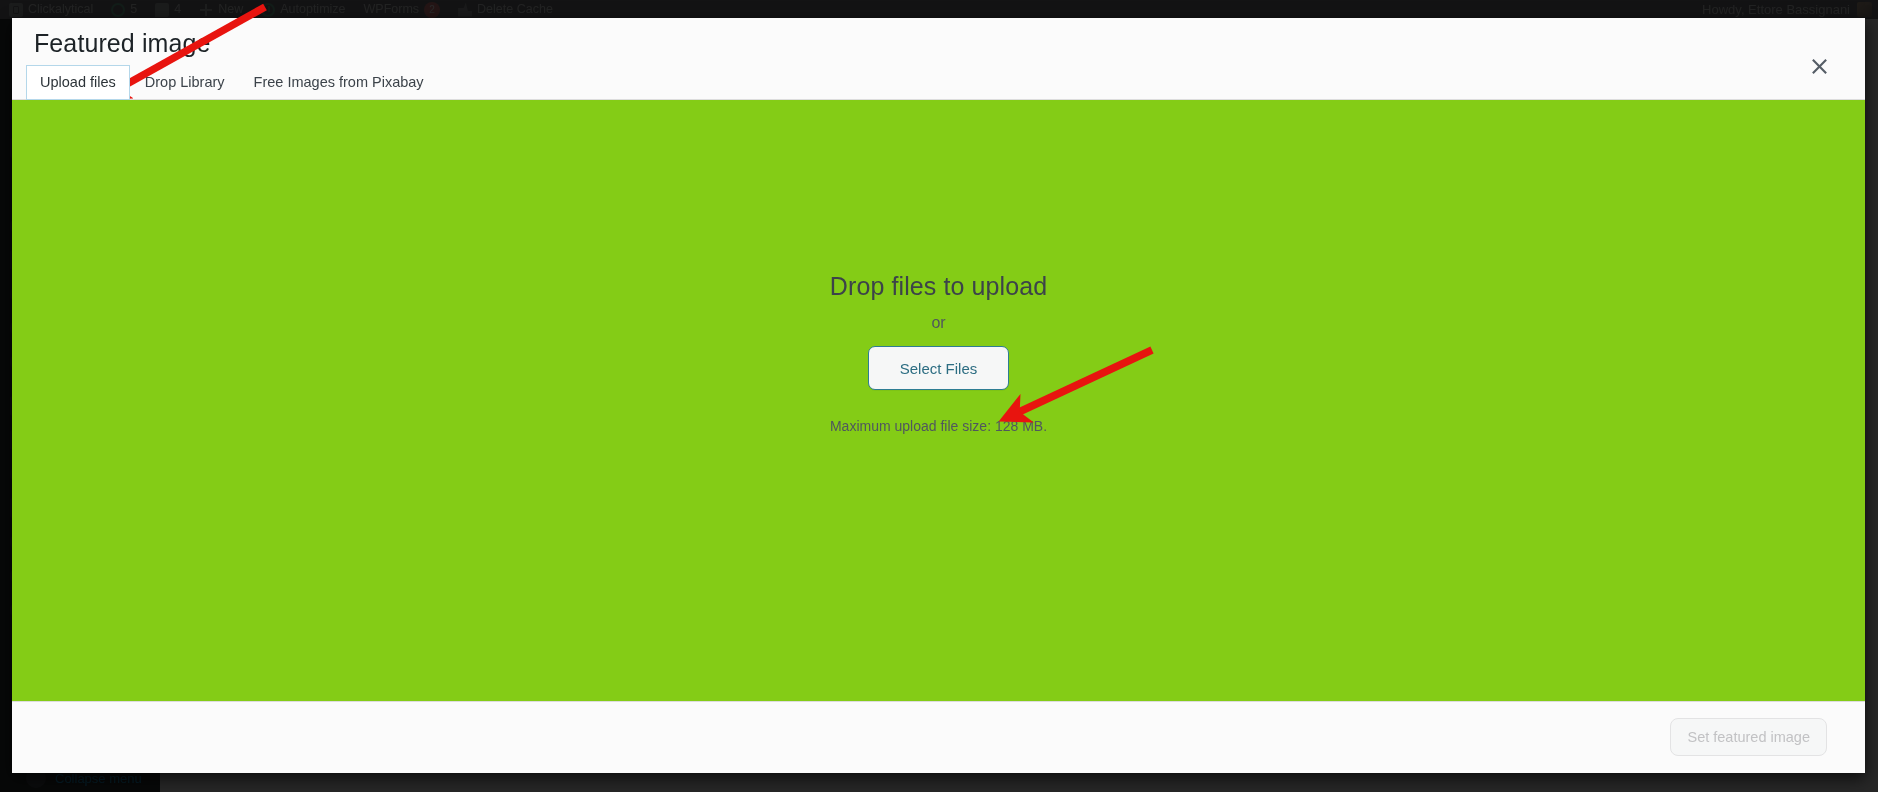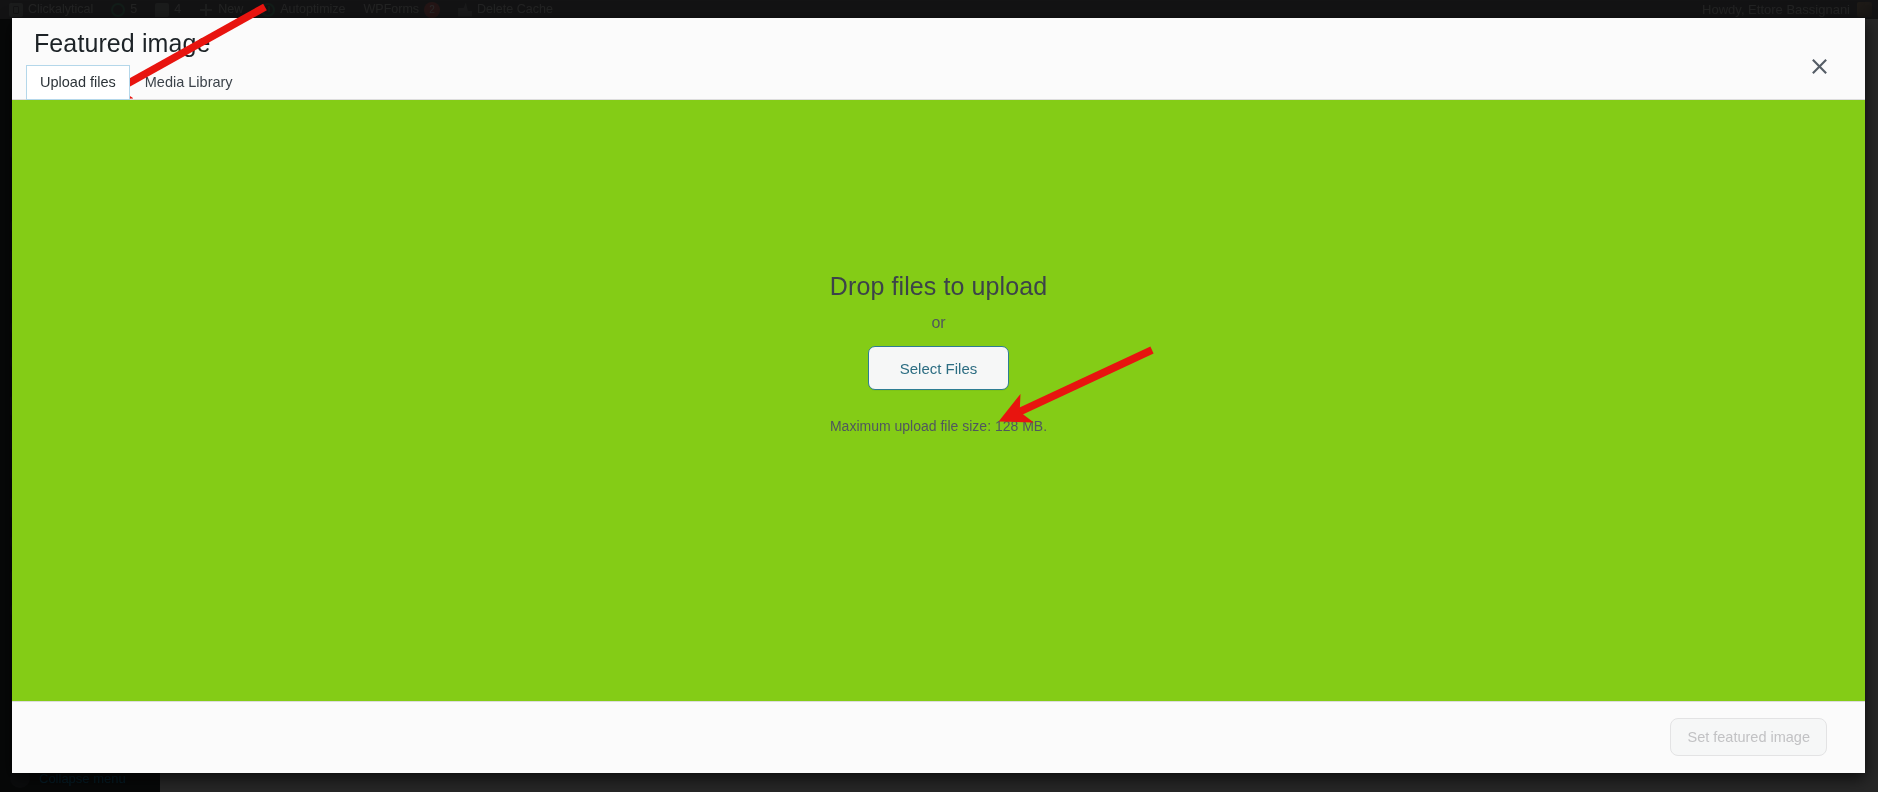--- a/index.html
+++ b/index.html
@@ -101,21 +101,21 @@
     opacity: .9;
   }
   .menu-ico.sq { border-radius: 3px; }
   .menu-ico.tri { background:none;border-radius:0; }
   .menu-ico.tri:after{content:"";position:absolute;left:3px;top:3px;border-left:12px solid #3c4248;border-top:7px solid transparent;border-bottom:7px solid transparent;}
   .menu-sep { height: 10px; }
   #collapse-row {
     position: absolute;
     bottom: 4px; left: 0; right: 0;
     display: flex; align-items: center; gap: 9px;
-    padding-left: 10px;
+    padding-left: 26px;
     color: #0ea5e9;
     font-size: 13px;
   }
   #wp-content-bg {
     position: absolute;
     top: 19px; left: 160px; right: 0; bottom: 0;
     background: #f0f0f1;
   }
   .ghost-box {
     position: absolute;
@@ -391,21 +391,22 @@
     <div id="modal-title">Featured image</div>
 
     <button id="close-button" aria-label="Close dialog">
       <svg width="17" height="17" viewBox="0 0 17 17" aria-hidden="true">
         <path d="M2.6 1.1 8.5 7l5.9-5.9 1.5 1.5L10 8.5l5.9 5.9-1.5 1.5L8.5 10l-5.9 5.9-1.5-1.5L7 8.5 1.1 2.6z" fill="currentColor"></path>
       </svg>
     </button>
 
     <div id="modal-tabs">
       <div class="mtab active">Upload files</div>
-      <div class="mtab">Media Library</div>
+      <div class="mtab">Drop Library</div>
+      <div class="mtab">Free Images from Pixabay</div>
     </div>
   </div>
 
   <div id="modal-body">
     <div id="uploader">
       <div id="drop-instructions">Drop files to upload</div>
       <div id="drop-or">or</div>
       <button id="select-files-button">Select Files</button>
       <div id="max-upload-size">Maximum upload file size: 128 MB.</div>
     </div>

